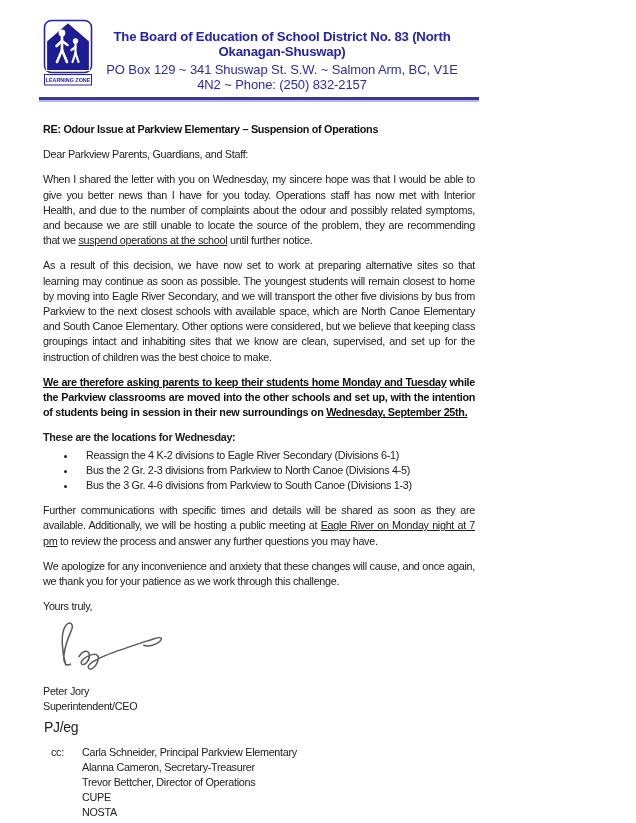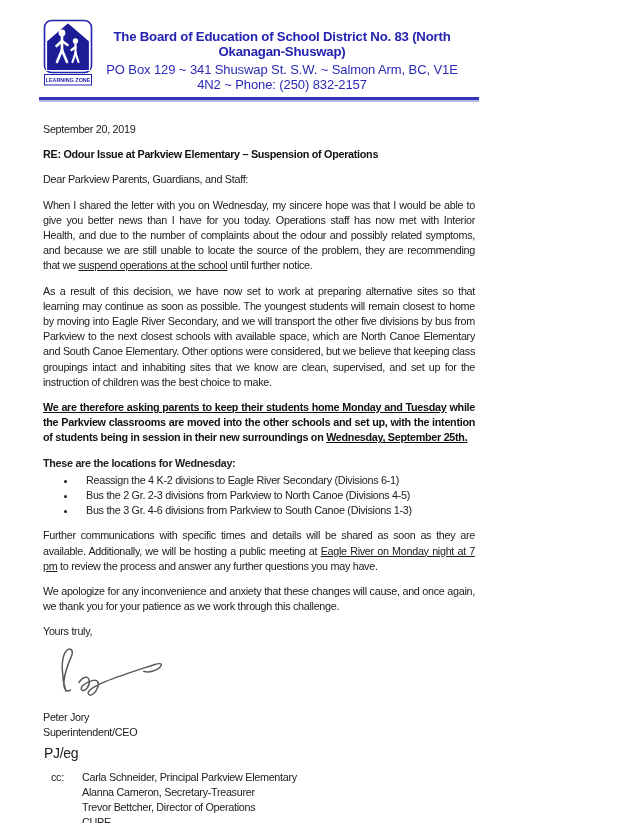--- a/index.html
+++ b/index.html
@@ -62,21 +62,20 @@
     <div class="head-text">
       <div class="org-name">The Board of Education of School District No. 83 (North Okanagan-Shuswap)</div>
       <div class="addr-line">PO Box 129 ~ 341 Shuswap St. S.W. ~ Salmon Arm, BC, V1E 4N2 ~ Phone: (250) 832-2157</div>
     </div>
   </header>
 
   <div class="rule"></div>
 
   <main class="letter">
 
-    <p class="no-just">September 20, 2019</p>
 
     <p class="b no-just">RE: Odour Issue at Parkview Elementary – Suspension of Operations</p>
 
     <p class="no-just">Dear Parkview Parents, Guardians, and Staff:</p>
 
     <p><span>When I shared the letter with you on Wednesday, my sincere hope was that I would be able to give you better news than I have for you today. Operations staff has now met with Interior Health, and due to the number of complaints about the odour and possibly related symptoms, and because we are still unable to locate the source of the problem, they are recommending that we </span><span class="u">suspend operations at the school</span><span> until further notice.</span></p>
 
     <p>As a result of this decision, we have now set to work at preparing alternative sites so that learning may continue as soon as possible. The youngest students will remain closest to home by moving into Eagle River Secondary, and we will transport the other five divisions by bus from Parkview to the next closest schools with available space, which are North Canoe Elementary and South Canoe Elementary. Other options were considered, but we believe that keeping class groupings intact and inhabiting sites that we know are clean, supervised, and set up for the instruction of children was the best choice to make.</p>
 
     <p class="b"><span class="u">We are therefore asking parents to keep their students home Monday and Tuesday</span><span> while the Parkview classrooms are moved into the other schools and set up, with the intention of students being in session in their new surroundings on </span><span class="u">Wednesday, September 25th.</span></p>

